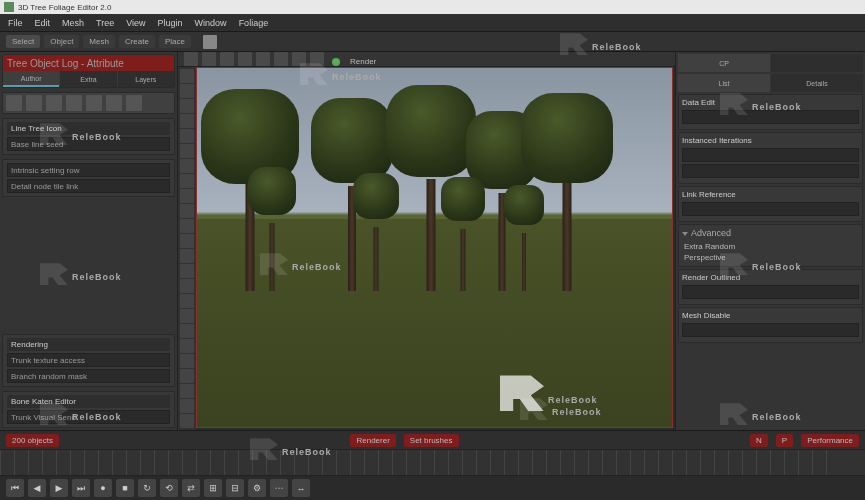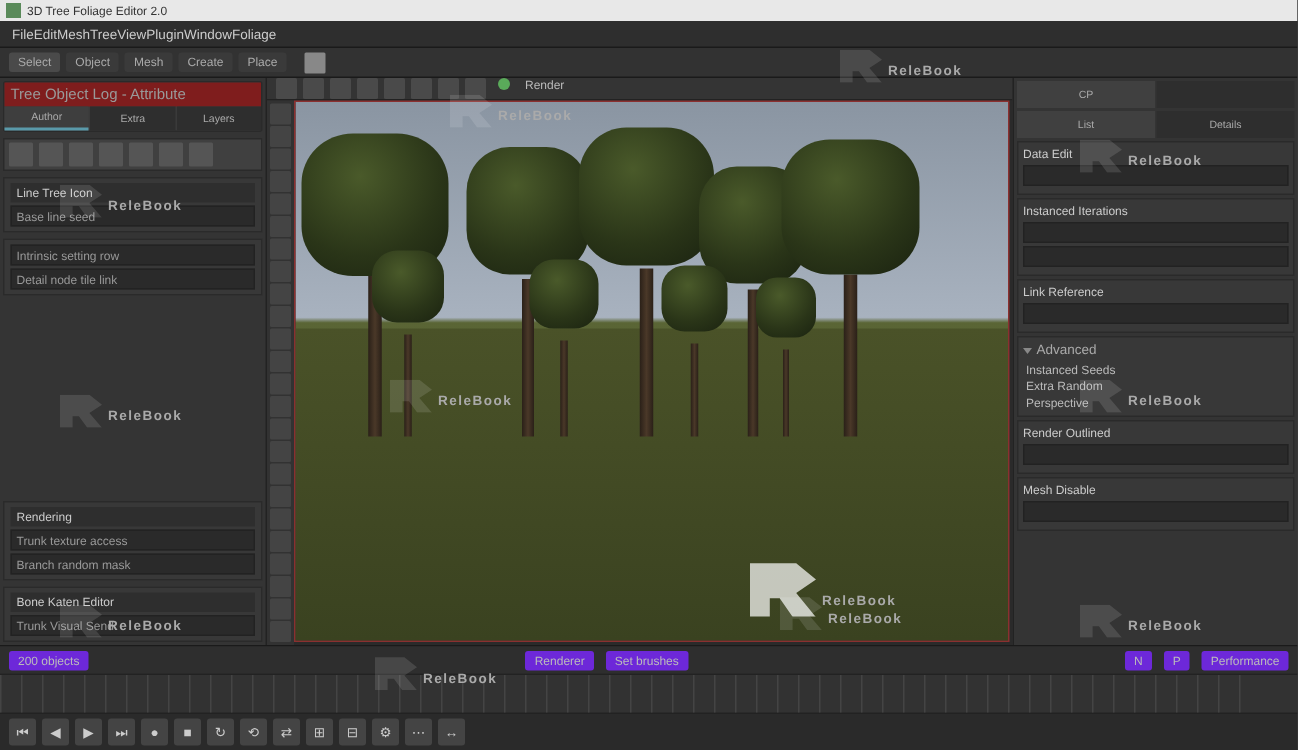--- a/index.html
+++ b/index.html
@@ -1,39 +1,39 @@
 <!DOCTYPE html>
 <html><head>
 <meta charset="utf-8">
 <style>
 *{margin:0;padding:0;box-sizing:border-box;font-family:Arial,sans-serif;font-size:9px;color:#aaa;user-select:none}
 body{width:865px;height:500px;background:#3a3a3a;overflow:hidden;position:relative}
 .titlebar{height:14px;background:#e8e8e8;display:flex;align-items:center;padding:0 4px}
 .titlebar span{color:#333;font-size:8px}
 .titlebar .icon{width:10px;height:10px;background:#5a8a5a;margin-right:4px}
-.menubar{height:18px;background:#2e2e2e;display:flex;align-items:center;padding:0 8px;border-bottom:1px solid #1a1a1a}
+.menubar{height:18px;background:#2e2e2e;display:flex;align-items:center;padding:0 8px;gap:12px;border-bottom:1px solid #1a1a1a}
 .menubar span{color:#ccc;cursor:pointer}
 .shelfbar{height:20px;background:#323232;display:flex;align-items:center;padding:0 6px;gap:4px;border-bottom:1px solid #1a1a1a}
 .shelfbar .tab{padding:2px 6px;background:#3a3a3a;border-radius:2px;font-size:8px}
 .shelfbar .tab.active{background:#4a4a4a}
 .shelfbar .docicon{width:14px;height:14px;background:#888;margin-left:8px;border-radius:1px}
 .main{display:flex;height:378px}
 .left{width:178px;background:#343434;border-right:1px solid #222;display:flex;flex-direction:column;gap:2px;padding:2px}
 .panel{background:#3a3a3a;border:1px solid #2a2a2a;border-radius:2px}
 .panel-head{height:16px;background:#7f1d1d;padding:0 4px;display:flex;align-items:center;font-size:10px;color:#999}
 .tabs{display:flex;gap:1px;height:16px}
 .tabs .t{flex:1;background:#2e2e2e;display:flex;align-items:center;justify-content:center;font-size:7px}
 .tabs .t.active{background:#3e3e3e;border-bottom:2px solid #5a9aaa}
 .tool-row{height:22px;background:#404040;border:1px solid #2a2a2a;display:flex;align-items:center;padding:0 3px;gap:4px;margin-top:2px}
 .tool-row .ico{width:16px;height:16px;background:#555;border-radius:1px;display:flex;align-items:center;justify-content:center;font-size:10px;color:#ccc}
 .section{background:#383838;border:1px solid #2a2a2a;margin-top:2px;padding:3px 4px;font-size:8px}
 .section-title{background:#2e2e2e;padding:2px 4px;font-size:8px;color:#ccc;margin-bottom:2px}
 .txtfield{background:#2a2a2a;border:1px solid #222;height:14px;padding:0 3px;color:#999;font-size:8px;display:flex;align-items:center}
 .center{flex:1;background:#2a2a2a;display:flex;flex-direction:column}
-.vp-toolbar{height:22px;background:#343434;display:flex;align-items:flex-start;padding:0 6px;gap:4px;border-bottom:1px solid #222}
+.vp-toolbar{height:22px;background:#343434;display:flex;align-items:flex-end;padding:0 6px;gap:4px;border-bottom:1px solid #222}
 .vp-tool{width:14px;height:14px;background:#4a4a4a;border-radius:1px}
 .vp-label{font-size:8px;color:#bbb;margin-left:6px}
 .vp-dot{width:8px;height:8px;border-radius:50%;background:#5aaa5a;margin-left:4px}
 .vp-wrap{flex:1;display:flex}
 .vp-side{width:18px;background:#323232;display:flex;flex-direction:column;gap:1px;padding:2px}
 .vp-side .b{width:14px;height:14px;background:#444;border-radius:1px}
 .viewport{flex:1;position:relative;background:linear-gradient(180deg,#8a95a2 0%,#a8b2bf 40%,#5a6535 41%,#3a4322 100%);border:1px solid #8a3030;margin:0 2px 2px 0;overflow:hidden}
 .ground{position:absolute;left:0;right:0;bottom:0;height:58%;background:linear-gradient(180deg,#4a5228 0%,#3a4220 100%)}
 .tree{position:absolute;bottom:38%}
 .trunk{position:absolute;bottom:0;left:50%;transform:translateX(-50%);background:linear-gradient(90deg,#2a2018,#4a3828,#2a2018)}
@@ -43,21 +43,21 @@
 .r-tabrow .rt{flex:1;background:#2e2e2e;display:flex;align-items:center;justify-content:center;font-size:7px}
 .r-tabrow .rt.active{background:#404040}
 .r-sec{background:#383838;border:1px solid #2a2a2a;padding:3px}
 .r-sec-h{font-size:8px;color:#ccc;margin-bottom:3px}
 .r-field{background:#2a2a2a;height:14px;margin-bottom:2px;border:1px solid #222}
 .r-list-item{font-size:8px;color:#bbb;padding:1px 2px}
 .collapse-tri{display:inline-block;width:0;height:0;border-left:4px solid #888;border-top:3px solid transparent;border-bottom:3px solid transparent;margin-right:3px}
 .collapse-tri.down{border-left:3px solid transparent;border-right:3px solid transparent;border-top:4px solid #888;border-bottom:none}
 .bottom{height:70px;background:#303030;border-top:1px solid #1a1a1a;display:flex;flex-direction:column}
 .time-top{height:18px;background:#2e2e2e;display:flex;align-items:center;padding:0 6px;gap:8px}
-.time-top .lbl{font-size:8px;color:#bbb;padding:2px 6px;background:#6d28d9;border-radius:2px}
+.time-top .lbl{font-size:8px;color:#bbb;padding:2px 6px;background:#7f1d1d;border-radius:2px}
 .timeline{flex:1;background:#323232;position:relative;border-top:1px solid #222;border-bottom:1px solid #222}
 .timeline .tick{position:absolute;top:0;width:1px;height:100%;background:#444}
 .time-bot{height:24px;background:#2a2a2a;display:flex;align-items:center;padding:0 6px;gap:4px}
 .play-btn{width:18px;height:18px;background:#444;border-radius:2px;display:flex;align-items:center;justify-content:center;font-size:9px;color:#ccc}
 .spacer{flex:1}
 .watermark{position:absolute;font-size:22px;font-weight:bold;color:rgba(255,255,255,0.12);pointer-events:none;letter-spacing:1px}
 .watermark .r{display:inline-block;width:28px;height:22px;background:rgba(255,255,255,0.12);clip-path:polygon(0 0,70% 0,100% 30%,70% 55%,100% 100%,65% 100%,45% 65%,30% 65%,30% 100%,0 100%);margin-right:4px;vertical-align:middle}
 </style>
 </head>
 <body>
@@ -234,21 +234,20 @@
       <div class="r-field"></div>
       <div class="r-field"></div>
     </div>
     <div class="r-sec">
       <div class="r-sec-h">Link Reference</div>
       <div class="r-field"></div>
     </div>
     <div class="r-sec">
       <div class="r-sec-h"><span class="collapse-tri down"></span><span>Advanced</span></div>
       <div id="advlist">
-          <div class="r-list-item">Instanced Seeds</div>
           <div class="r-list-item">Extra Random</div>
           <div class="r-list-item">Perspective</div>
         </div>
     </div>
     <div class="r-sec">
       <div class="r-sec-h">Render Outlined</div>
       <div class="r-field"></div>
     </div>
     <div class="r-sec">
       <div class="r-sec-h">Mesh Disable</div>

